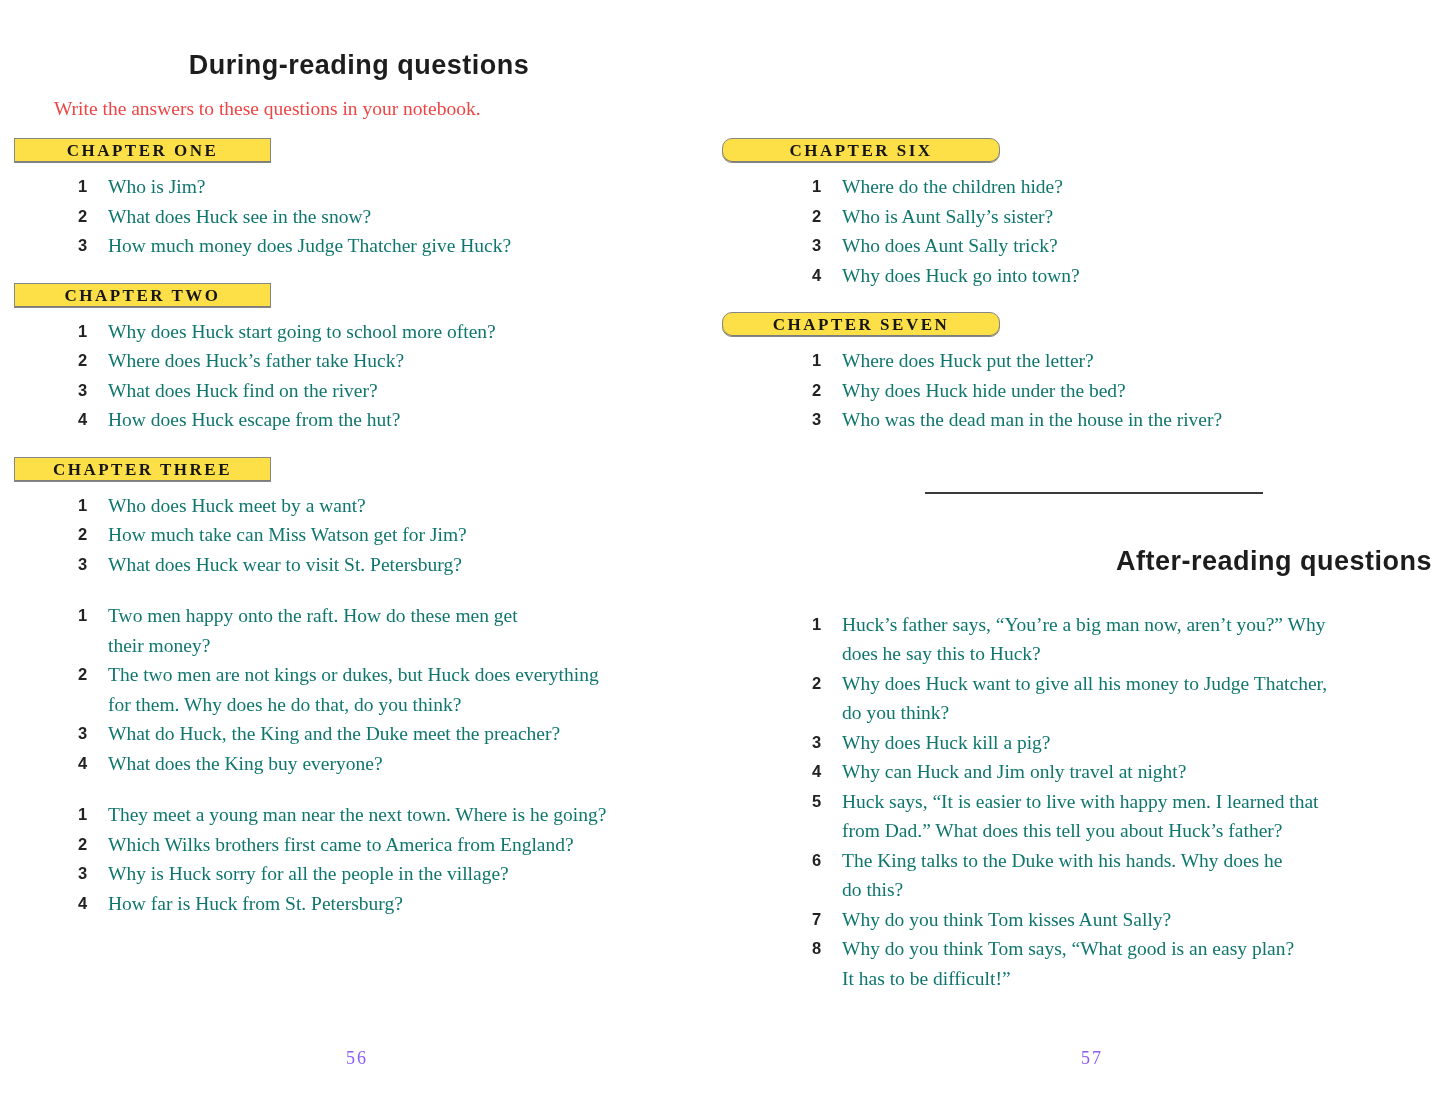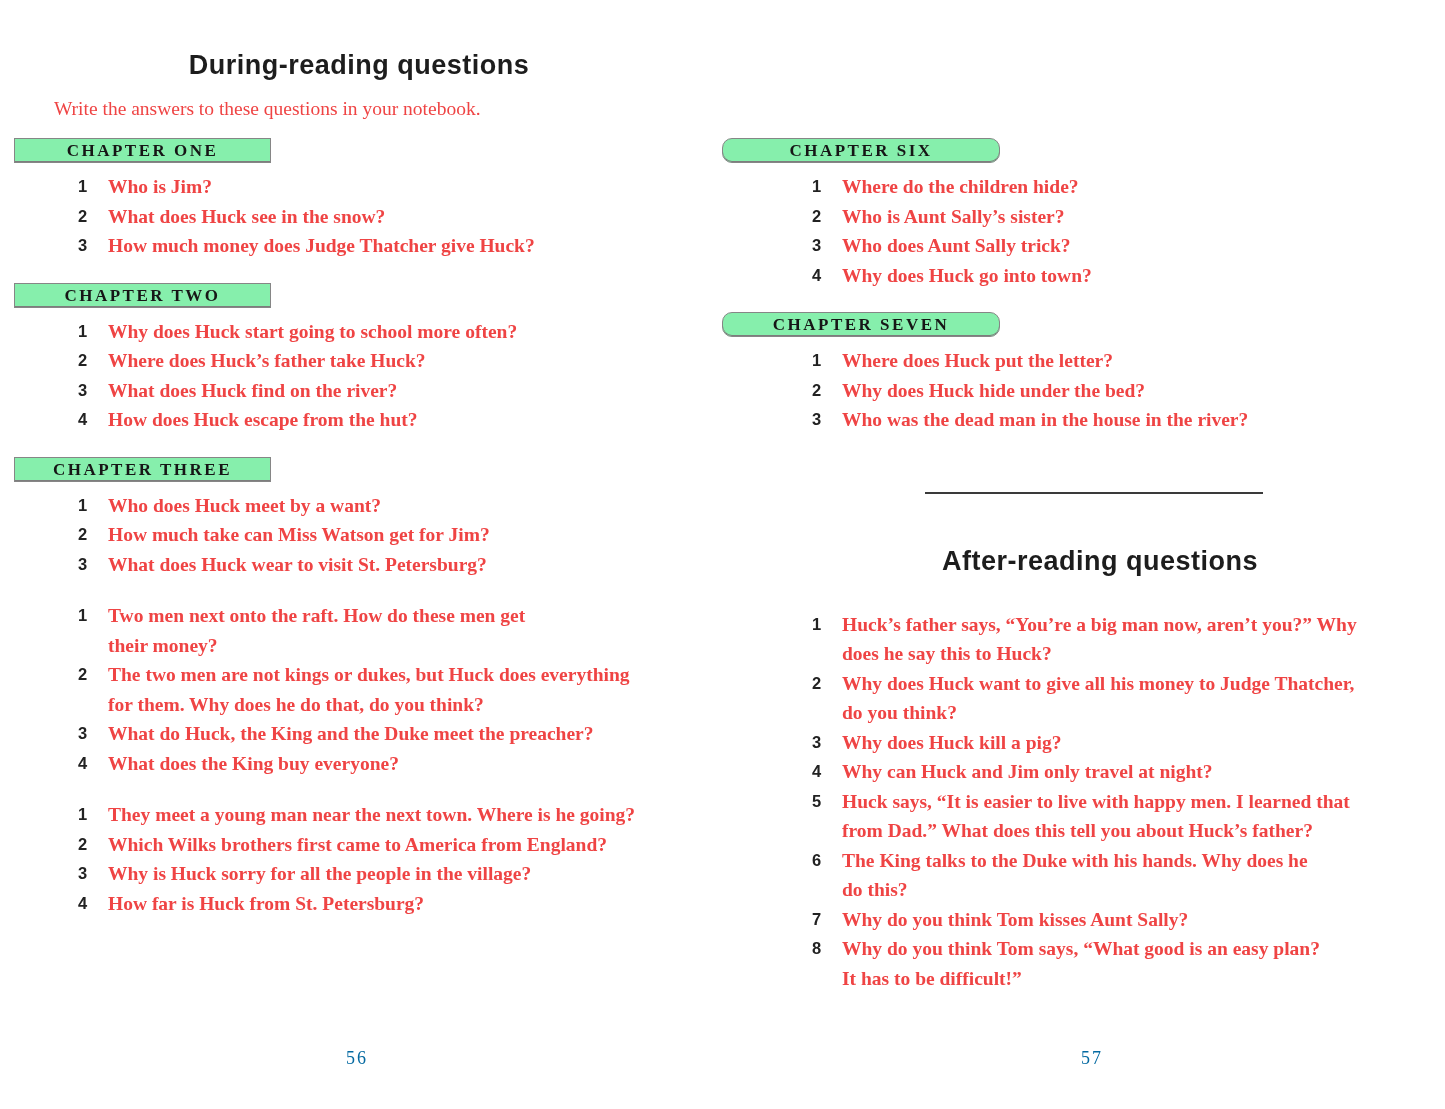--- a/index.html
+++ b/index.html
@@ -30,21 +30,21 @@
     font-size: 19.5px;
     line-height: 22px;
     margin: 18px 0 0 40px;
     color: #ef4444;
   }
   .sections { margin-top: 18px; }
   #right-col .sections { margin-top: 0; }
 
   .section { margin-bottom: 22px; }
   .chapter-bar {
-    background: #86efac;
+    background: #fde047;
     border: 1px solid #868686;
     box-shadow: inset 0 -1px 0 #7d7d7d;
     box-sizing: border-box;
     height: 25px;
     margin-bottom: 9px;
     text-align: center;
     font-family: "Liberation Serif", serif;
     font-weight: bold;
     font-size: 17px;
     line-height: 23px;
@@ -59,46 +59,46 @@
 
   .q-row { display: flex; line-height: 29.5px; font-size: 19.5px; }
   .q-num {
     flex: none;
     width: 30px;
     font-family: "Liberation Sans", sans-serif;
     font-weight: bold;
     font-size: 16.5px;
     color: #222222;
   }
-  .q-text { flex: 1; white-space: pre-line; color: #ef4444; font-weight: bold; }
+  .q-text { flex: 1; white-space: pre-line; color: #0f766e; }
 
   .divider {
     height: 2px;
     background: #3a3a3a;
     width: 338px;
     margin: 57px 0 0 203px;
   }
   .after-title {
     font-family: "Liberation Sans", sans-serif;
     font-weight: bold;
     font-size: 27px;
     line-height: 30px;
     color: #1d1d1d;
-    text-align: center;
+    text-align: right;
     letter-spacing: 0.5px;
     margin: 52px 0 0 46px;
   }
   .after-list { margin-top: 34px; padding-left: 90px; }
 
   .page-num {
     position: absolute;
     top: 1048px;
     font-size: 18px;
     letter-spacing: 2px;
-    color: #0369a1;
+    color: #8b5cf6;
     width: 60px;
     text-align: center;
   }
   #page-num-left  { left: 327px; }
   #page-num-right { left: 1062px; }
 </style>
 </head>
 <body>
 
 <div id="page">
@@ -164,21 +164,21 @@
             <span class="q-num">3</span>
             <span class="q-text">What does Huck wear to visit St. Petersburg?</span>
           </div>
         </div>
       </div>
 
       <div class="section">
         <div class="q-list">
           <div class="q-row">
             <span class="q-num">1</span>
-            <span class="q-text">Two men next onto the raft. How do these men get
+            <span class="q-text">Two men happy onto the raft. How do these men get
 their money?</span>
           </div>
           <div class="q-row">
             <span class="q-num">2</span>
             <span class="q-text">The two men are not kings or dukes, but Huck does everything
 for them. Why does he do that, do you think?</span>
           </div>
           <div class="q-row">
             <span class="q-num">3</span>
             <span class="q-text">What do Huck, the King and the Duke meet the preacher?</span>

